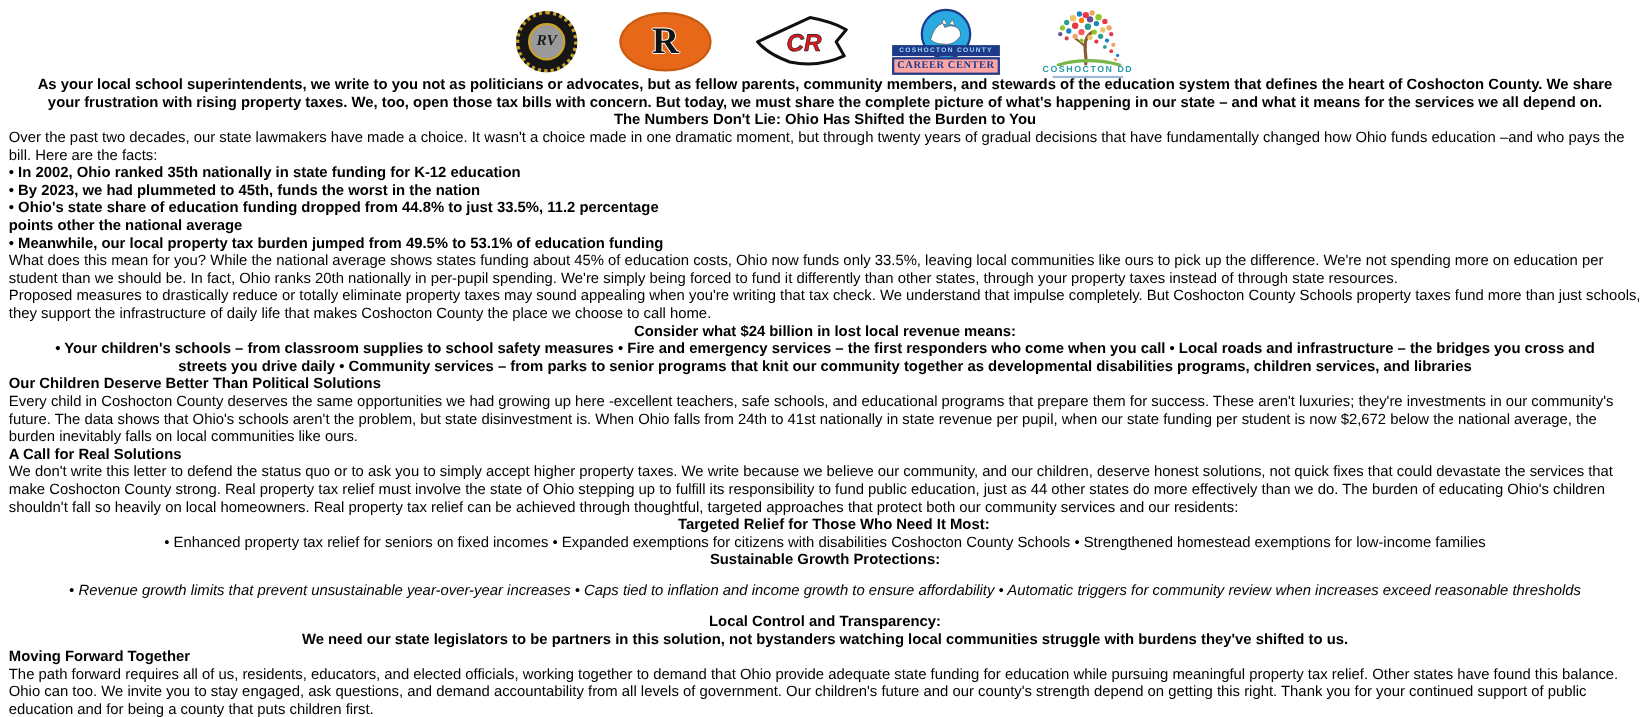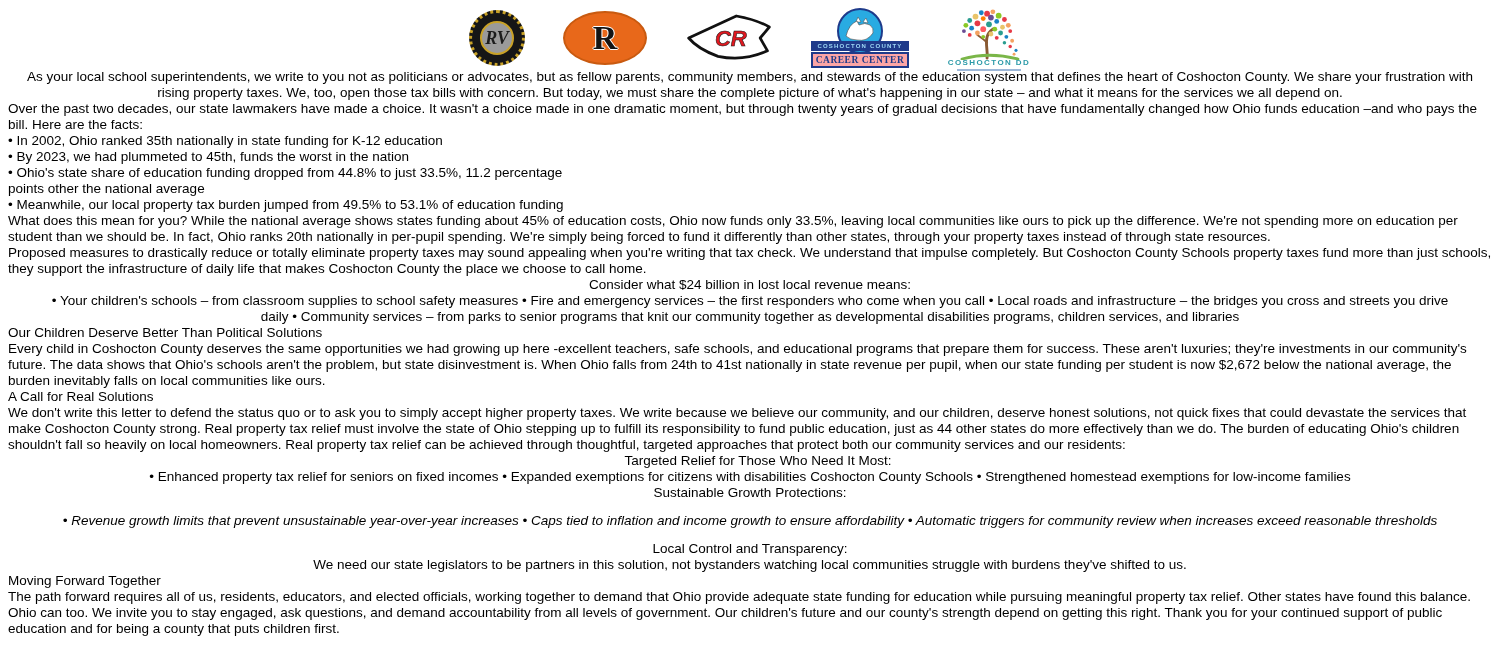--- a/index.html
+++ b/index.html
@@ -11,21 +11,21 @@
   .logos{display:flex;justify-content:center;align-items:center;gap:38px;
          padding-top:7px;height:62px;}
   .logo{display:flex;flex-direction:column;align-items:center;}
 
   .rv{width:56px;height:56px;border-radius:50%;background:#161616;
       border:3px dotted #c9a227;box-sizing:border-box;
       display:flex;align-items:center;justify-content:center;}
   .rv-inner{width:30px;height:30px;border-radius:50%;background:#9a9a9a;
       border:2px solid #c9a227;display:flex;align-items:center;justify-content:center;
       font-family:"Liberation Serif",serif;font-style:italic;font-weight:bold;
-      font-size:18px;color:#1c1c1c;}
+      font-size:14px;color:#1c1c1c;}
 
   .ridgewood{width:84px;height:54px;background:#e8681a;border-radius:50%;
       border:2px solid #c95a10;box-sizing:border-box;
       display:flex;align-items:center;justify-content:center;}
   .ridgewood .r-mono{font-weight:bold;font-size:34px;line-height:1;color:#141414;
       font-family:"Liberation Serif",serif;
       text-shadow:-1px 0 #fff,1px 0 #fff,0 -1px #fff,0 1px #fff;}
 
   .career{width:98px;}
   .career-circle{width:46px;height:46px;border-radius:50%;background:#29abe2;
@@ -39,21 +39,21 @@
       padding:1px 2px;margin-top:1px;width:100%;box-sizing:border-box;text-align:center;
       font-family:"Liberation Serif",serif;}
 
   .dd-caption{font-size:8px;font-weight:bold;letter-spacing:1.4px;color:#2b9aa8;
       margin-top:-2px;}
   .dd-tagline{width:64px;height:2px;background:#9db7d8;margin-top:2px;}
 
   
   .para{font-size:13.5px;line-height:16px;padding:0 8px;}
   .center{text-align:center;}
-  .b{font-weight:normal;}
+  .b{font-weight:bold;}
   .u{text-decoration:underline;}
   .intro{padding:0 26px;margin-top:4px;}
   .wide-center{padding:0 40px;}
   .mt{margin-top:10px;}
   .mt2{margin-top:12px;}
 </style>
 </head>
 <body>
 
 <div class="page">
@@ -130,20 +130,21 @@
         <circle cx="70" cy="46" r="1.6" fill="#1982c4"></circle>
           <circle cx="68" cy="50" r="1.5" fill="#f4a261"></circle>
       </svg>
       <div class="dd-caption">COSHOCTON DD</div>
       <div class="dd-tagline"></div>
     </div>
   </div>
 
   <p class="para b center intro" style="margin: 0px;">As your local school superintendents, we write to you not as politicians or advocates, but as fellow parents, community members, and stewards of the education system that defines the heart of Coshocton County. We share your frustration with rising property taxes. We, too, open those tax bills with concern. But today, we must share the complete picture of what's happening in our state – and what it means for the services we all depend on.</p>
 
+  <p class="para b center mt" style="margin: 0px;">The Numbers Don't Lie: Ohio Has Shifted the Burden to You</p>
   <p class="para" style="margin: 0px;">Over the past two decades, our state lawmakers have made a choice. It wasn't a choice made in one dramatic moment, but through twenty years of gradual decisions that have fundamentally changed how Ohio funds education –and who pays the bill. Here are the facts:</p>
 
   <div class="para b">• In 2002, Ohio ranked 35th nationally in state funding for K-12 education</div>
   <div class="para b">• By 2023, we had plummeted to 45th, funds the worst in the nation</div>
   <div class="para b">• Ohio's state share of education funding dropped from 44.8% to just 33.5%, 11.2 percentage</div>
   <div class="para b">points other the national average</div>
   <div class="para b">• Meanwhile, our local property tax burden jumped from 49.5% to 53.1% of education funding</div>
 
   <p class="para" style="margin: 0px;">What does this mean for you? While the national average shows states funding about 45% of education costs, Ohio now funds only 33.5%, leaving local communities like ours to pick up the difference. We're not spending more on education per student than we should be. In fact, Ohio ranks 20th nationally in per-pupil spending. We're simply being forced to fund it differently than other states, through your property taxes instead of through state resources.</p>
 

